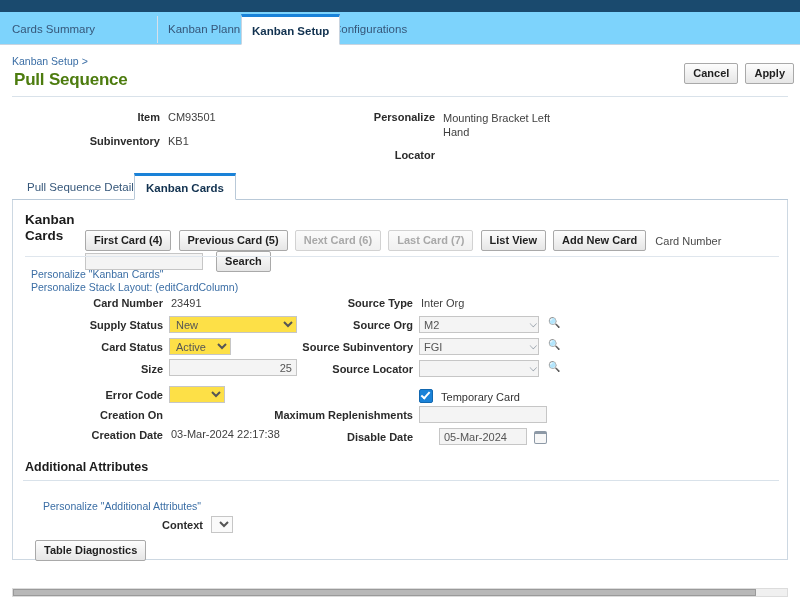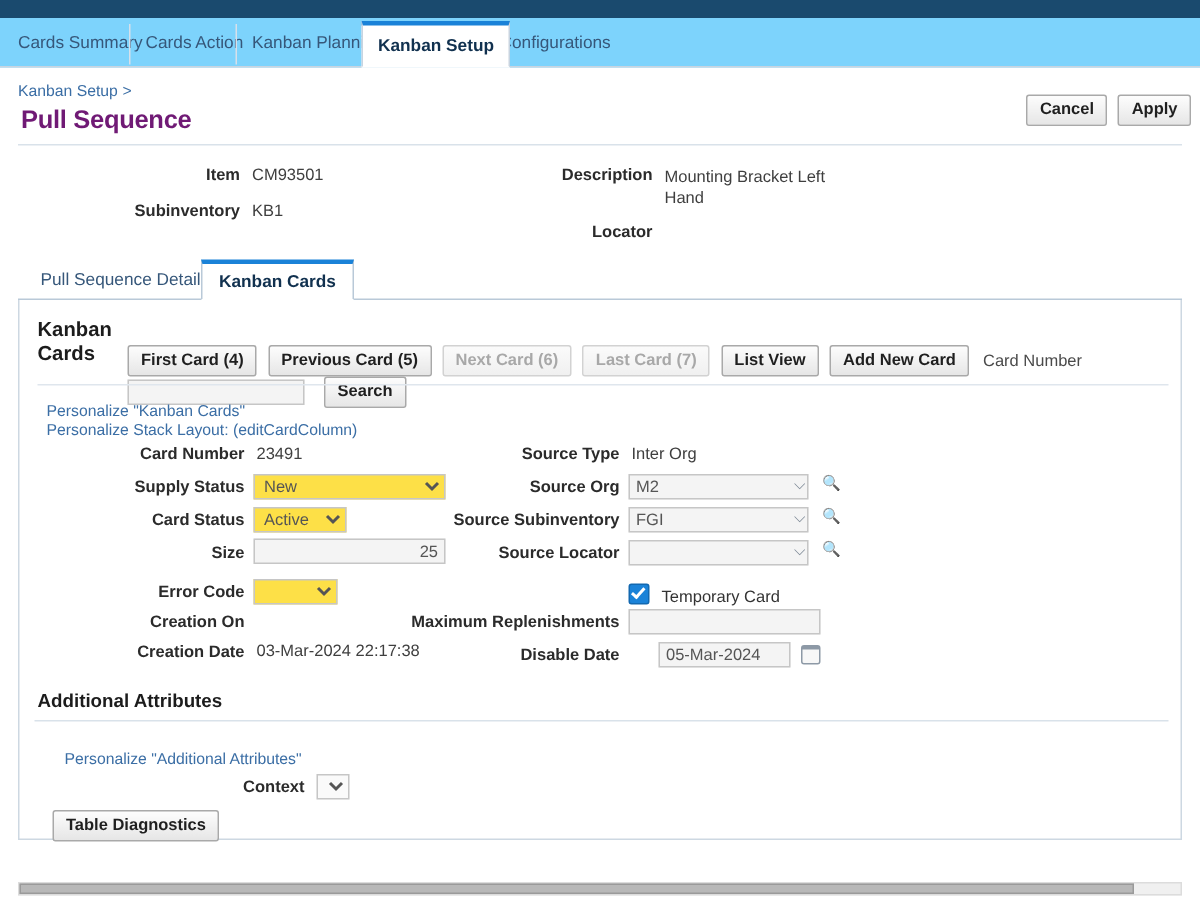--- a/index.html
+++ b/index.html
@@ -57,21 +57,21 @@
 
   
   .crumbwrap { padding: 10px 0 0 12px; }
   .crumb {
     font-size: 10.5px;
     color: #3b6ea5;
   }
   .pagetitle {
     font-size: 17px;
     font-weight: bold;
-    color: #701a75;
+    color: #4d7c0f;
     padding: 3px 0 0 14px;
     letter-spacing: -0.2px;
   }
   .titlerow { position: relative; }
   .hdr-actions {
     position: absolute;
     right: 6px;
     top: 18px;
   }
   .hrule {
@@ -316,23 +316,20 @@
 </style>
 </head>
 <body>
 
 <div class="topbar"></div>
 
 <div class="gtabs">
   <div class="gtab" style="left:2px;">
     <span>Cards Summary</span>
   </div>
-  <div class="gtab sep" style="left:86px;">
-    <span>Cards Action</span>
-  </div>
   <div class="gtab sep" style="left:157px;">
     <span>Kanban Planning</span>
   </div>
   <div class="gtab active" style="left:241px;">
     <span>Kanban Setup</span>
   </div>
   <div class="gtab sep" style="left:322px;">
     <span>Configurations</span>
   </div>
 </div>
@@ -350,21 +347,21 @@
   <div class="hrule"></div>
 </div>
 
 <div class="itemhdr">
   <div class="fl lab" style="left:100px; top:6px; width:60px;">Item</div>
   <div class="fl val" style="left:168px; top:6px;">CM93501</div>
 
   <div class="fl lab" style="left:60px; top:30px; width:100px;">Subinventory</div>
   <div class="fl val" style="left:168px; top:30px;">KB1</div>
 
-  <div class="fl lab" style="left:300px; top:6px; width:135px;">Description</div>
+  <div class="fl lab" style="left:300px; top:6px; width:135px;">Personalize</div>
   <div class="fl val" style="left:443px; top:6px; width:110px; line-height:14px;">Mounting Bracket Left Hand</div>
 
   <div class="fl lab" style="left:330px; top:44px; width:105px;">Locator</div>
   <div class="fl val" style="left:443px; top:44px;"></div>
 </div>
 
 <div class="subtabs">
   <div class="stab" style="left:4px;">
     <span>Pull Sequence Details</span>
   </div>

